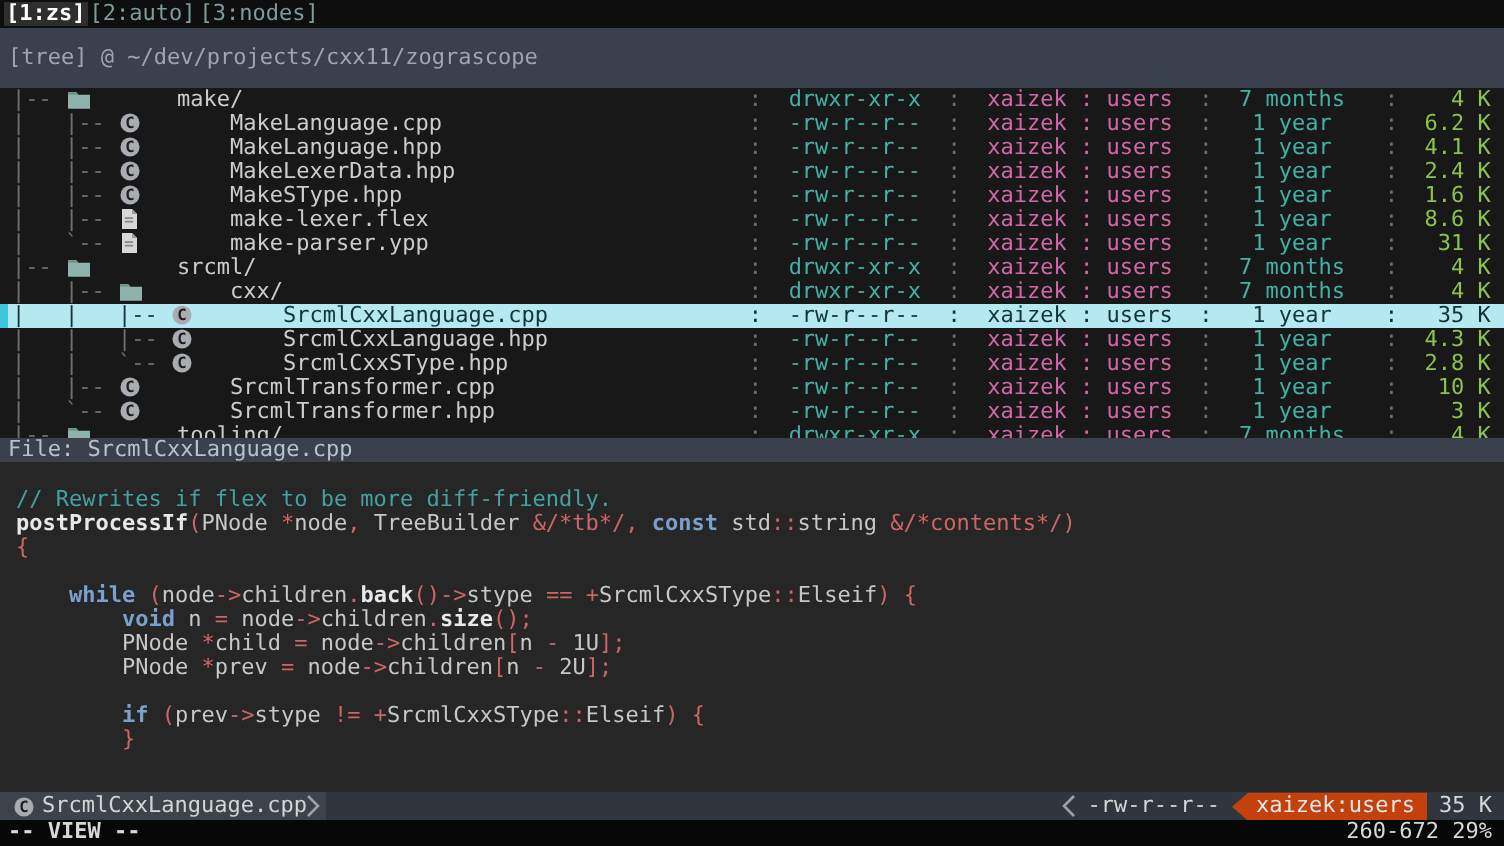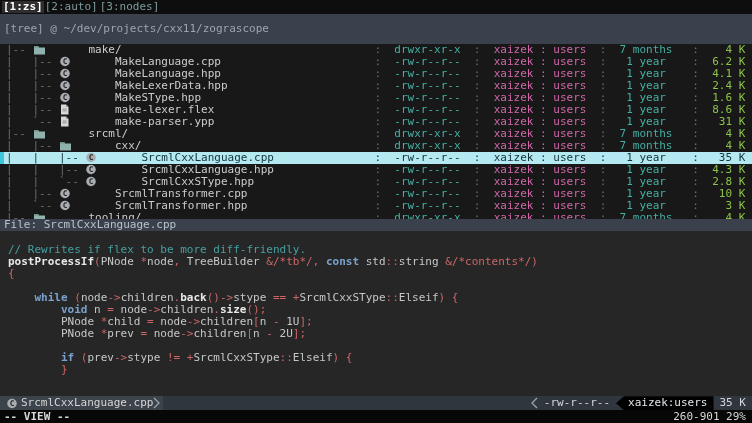--- a/index.html
+++ b/index.html
@@ -45,26 +45,26 @@
   .tk-kw { color:#7aa0cc; font-weight:bold; }
   .tk-ty { color:#8cbf63; }
   .tk-fn { color:#e8e8e8; font-weight:bold; }
   .tk-op { color:#cc6666; }
 
   
   .statusline { height:14px; background:#30363d; display:flex; align-items:center; white-space:pre; color:#d5d5d5; }
   .sl-left { display:flex; align-items:center; background:#3d434b; height:14px; padding:0 2px 0 6px; }
   .sl-spacer { flex:1 1 auto; }
   .sl-seg { display:flex; align-items:center; height:14px; padding:0 6px; }
-  .sl-seg.lite { background:#000000; color:#e2e6e9; clip-path:polygon(8px 0,100% 0,100% 100%,8px 100%,0 50%); padding-left:12px; }
+  .sl-seg.lite { background:#c2410c; color:#e2e6e9; clip-path:polygon(8px 0,100% 0,100% 100%,8px 100%,0 50%); padding-left:12px; }
   .chev { display:inline-block; width:8px; height:12px; }
   .chev svg { display:block; }
 
   
-  .cmdline { height:13px; background:#070707; display:flex; align-items:center; white-space:pre; color:#d8d8d8; padding:0 6px 0 4px; }
+  .cmdline { height:13px; background:#070707; display:flex; align-items:flex-start; white-space:pre; color:#d8d8d8; padding:0 6px 0 4px; }
   .cmd-mode { font-weight:bold; }
   .cmd-spacer { flex:1 1 auto; }
   .bottomgap { flex:1 1 auto; background:#000; }
 </style>
 </head>
 <body>
 
 <div class="window">
 
   <div class="tabline"><span class="tab active">[1:zs]</span><span class="tab">[2:auto]</span><span class="tab">[3:nodes]</span></div>
@@ -167,17 +167,17 @@
           <polyline points="7,1 2,6 7,11" fill="none" stroke="#9aa3aa" stroke-width="1.3"></polyline>
         </svg></span>
     <span class="sl-seg"><span>-rw-r--r--</span></span>
     <span class="sl-seg lite"><span>xaizek:users</span></span>
     <span class="sl-seg"><span>35 K</span></span>
   </div>
 
   <div class="cmdline">
     <span class="cmd-mode">-- VIEW --</span>
     <span class="cmd-spacer"></span>
-    <span>260-901 29%</span>
+    <span>260-672 29%</span>
   </div>
 
   <div class="bottomgap"></div>
 </div>
 
 </body></html>

